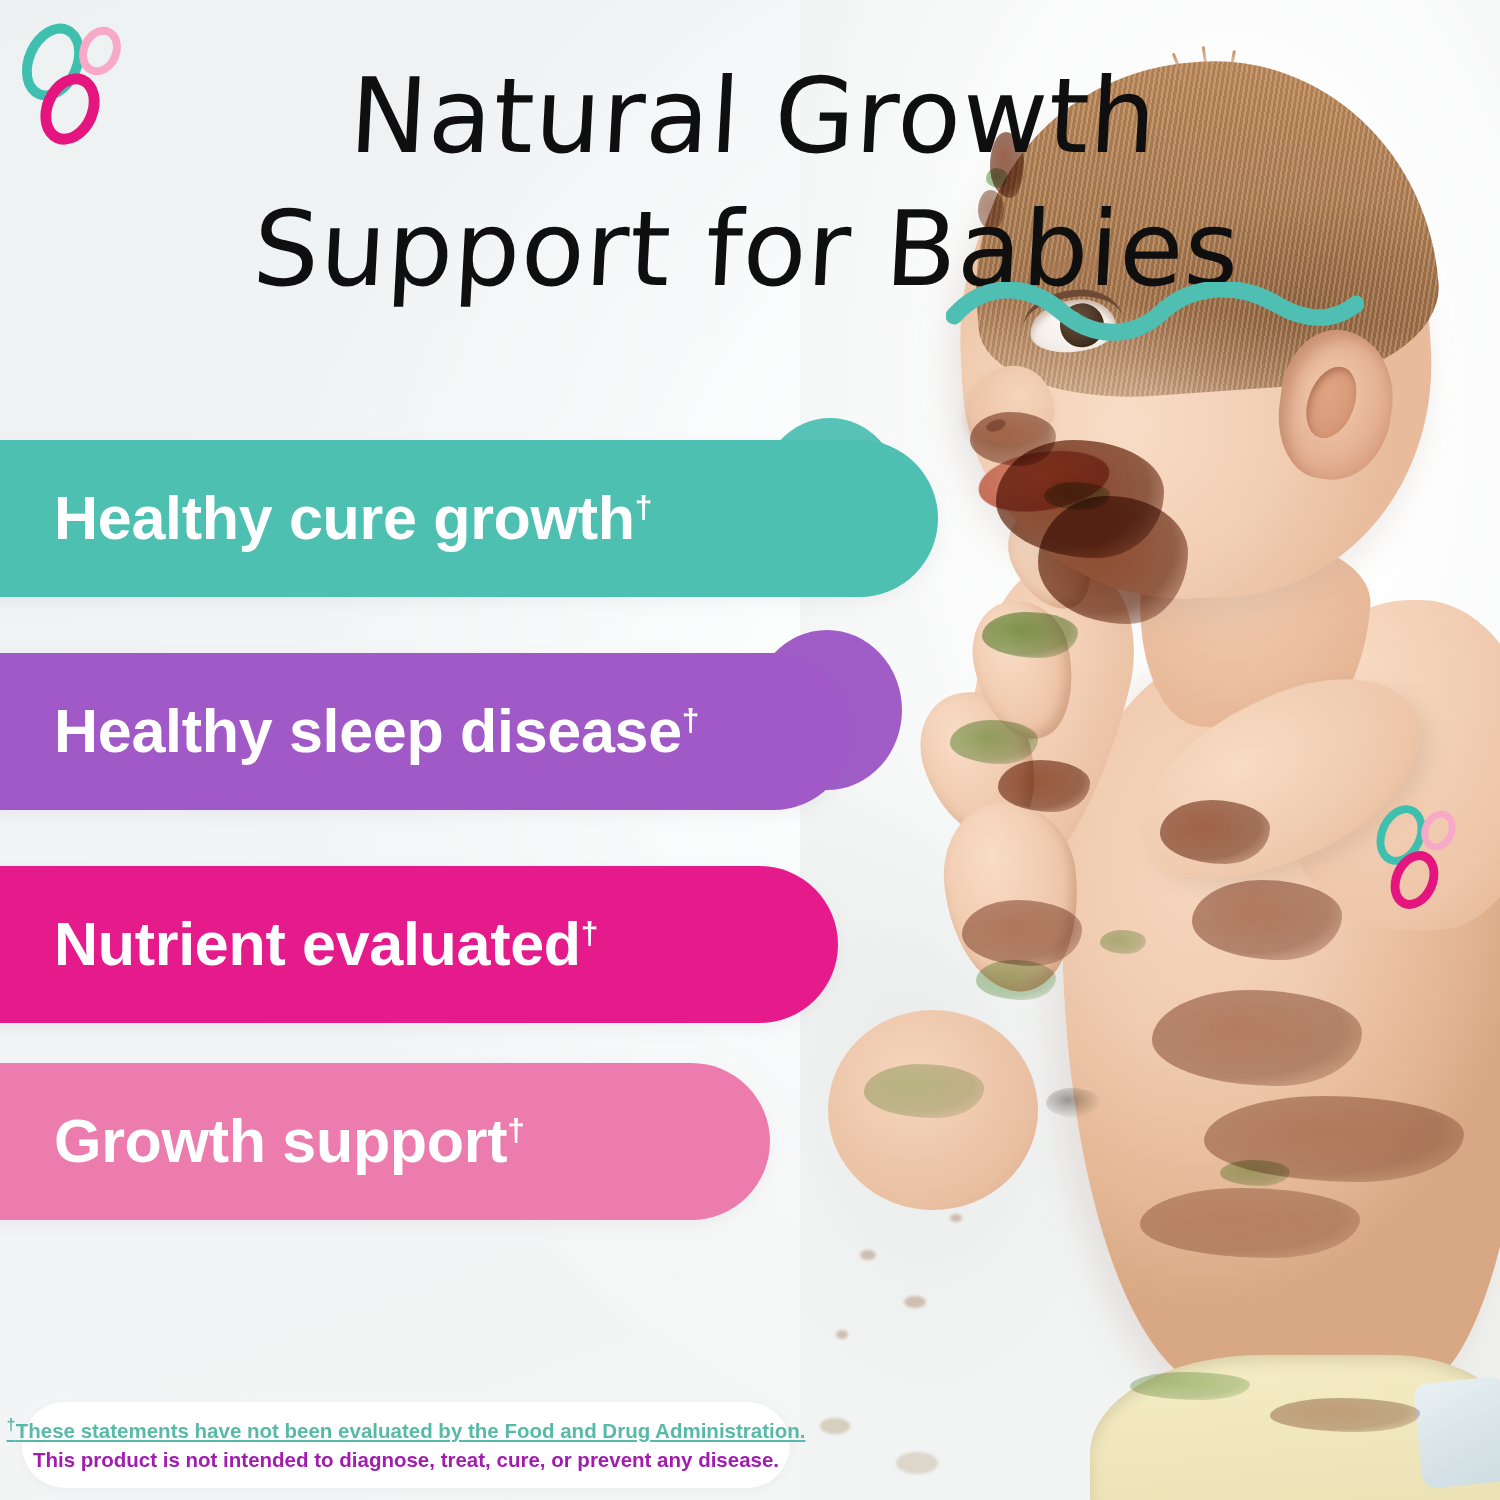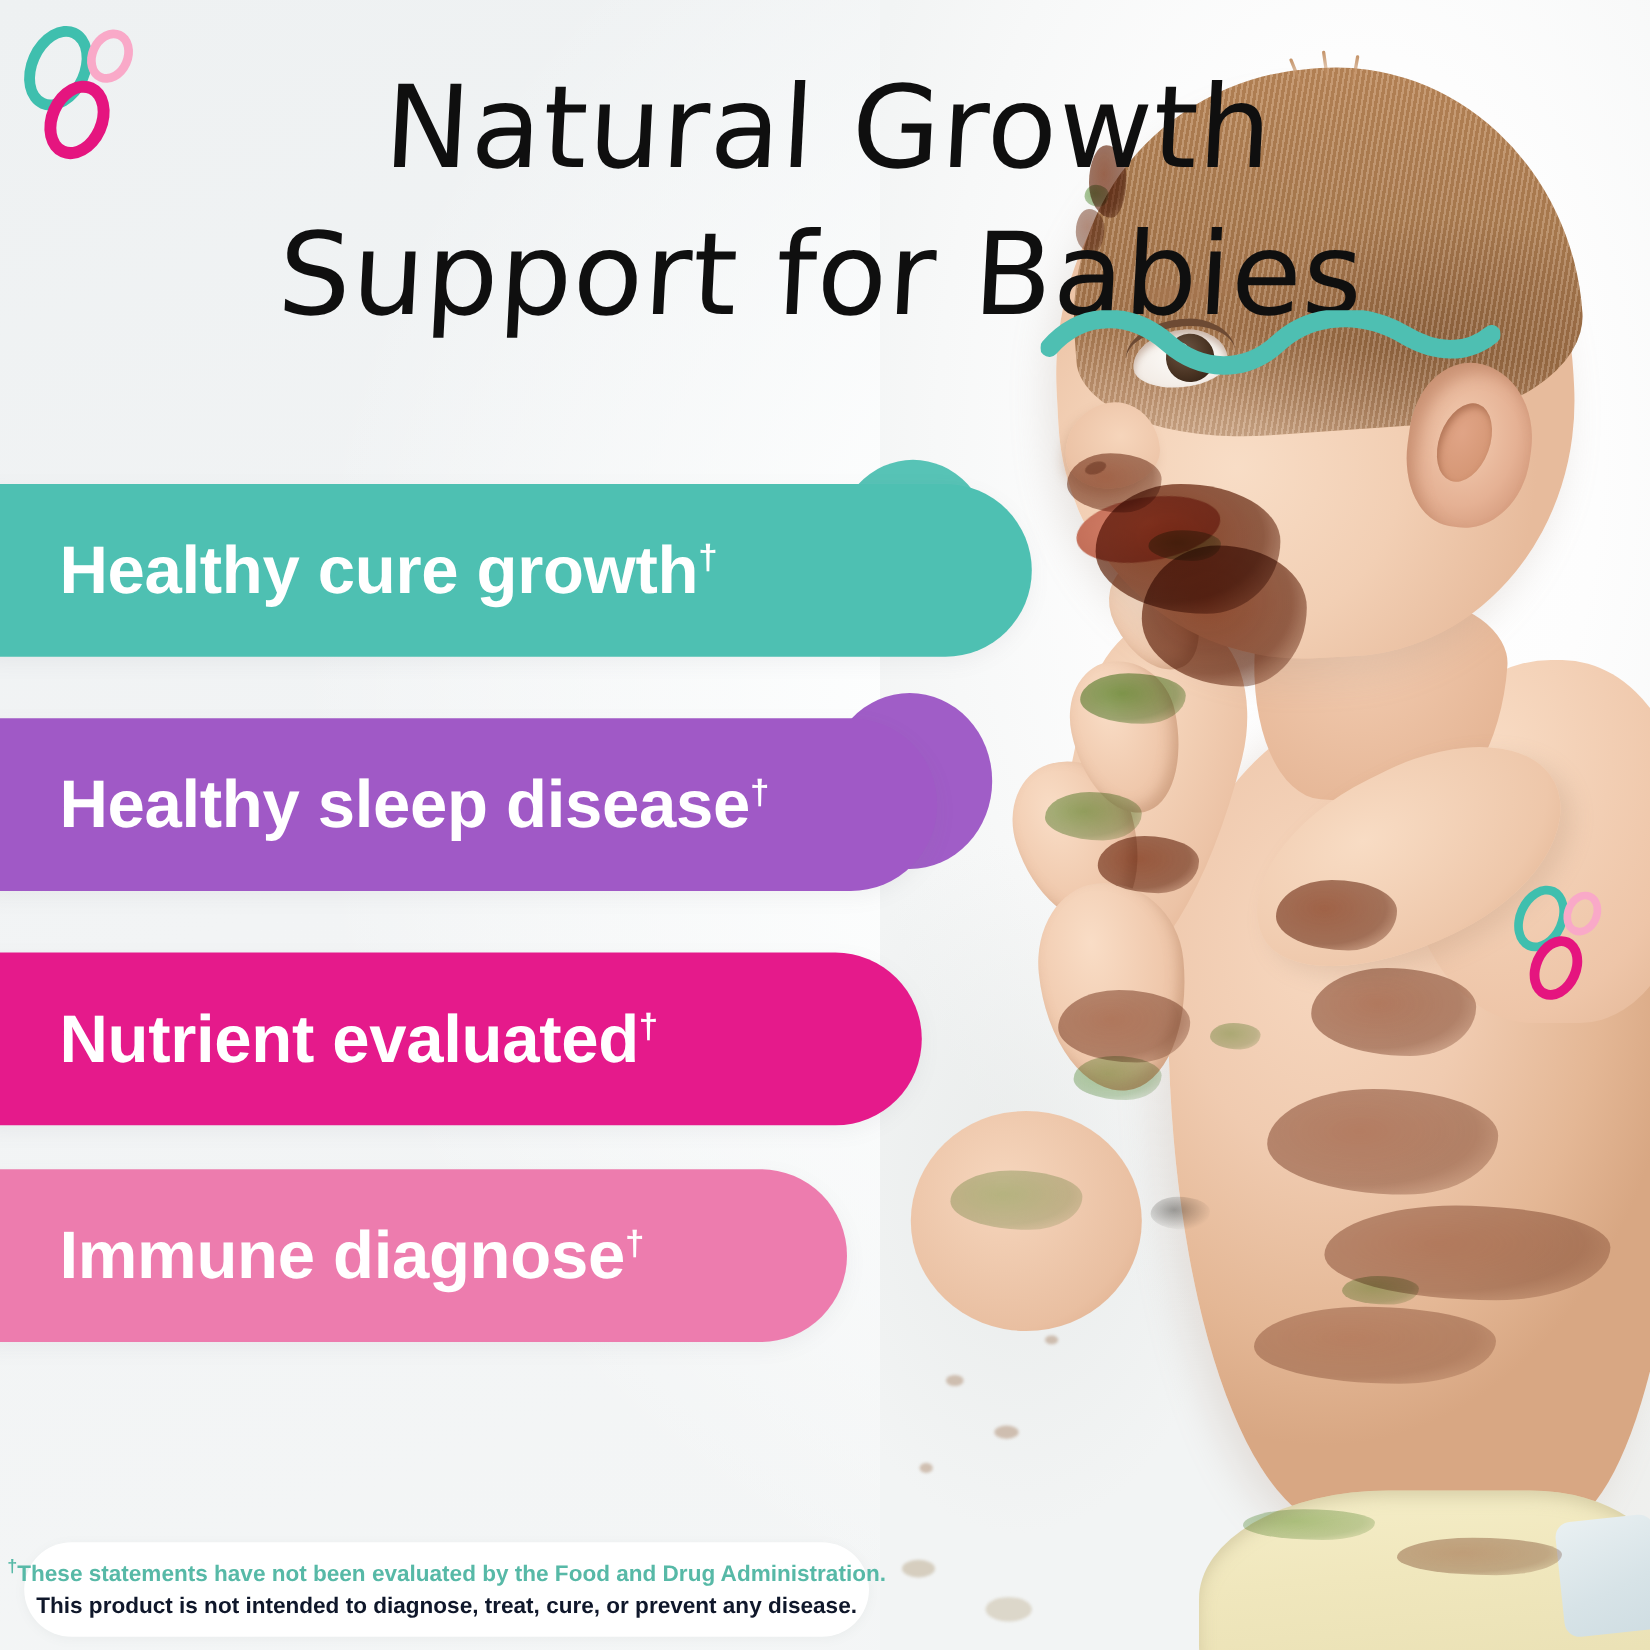--- a/index.html
+++ b/index.html
@@ -427,21 +427,21 @@
   <div class="pill" id="pill0" style="background: rgb(78, 192, 178);">
     <div class="ptext"><span>Healthy cure growth</span><sup>†</sup></div>
   </div>
   <div class="pill" id="pill1" style="background: rgb(160, 89, 198);">
     <div class="ptext"><span>Healthy sleep disease</span><sup>†</sup></div>
   </div>
   <div class="pill" id="pill2" style="background: rgb(229, 26, 139);">
     <div class="ptext"><span>Nutrient evaluated</span><sup>†</sup></div>
   </div>
   <div class="pill" id="pill3" style="background: rgb(237, 124, 174);">
-    <div class="ptext"><span>Immune diagnose</span><sup>†</sup></div>
+    <div class="ptext"><span>Growth support</span><sup>†</sup></div>
   </div>
 
   <div id="footnote" style="background: rgb(255, 255, 255);">
-    <div class="fline" style="color: rgb(87, 185, 167);"><sup>†</sup><span>These statements have not been evaluated by the Food and Drug Administration.</span></div>
-    <div class="fline" style="color: #0f172a;">This product is not intended to diagnose, treat, cure, or prevent any disease.</div>
+    <div class="fline" style="color: rgb(87, 185, 167); text-decoration: underline;"><sup>†</sup><span>These statements have not been evaluated by the Food and Drug Administration.</span></div>
+    <div class="fline" style="color: #a21caf;">This product is not intended to diagnose, treat, cure, or prevent any disease.</div>
   </div>
 
 </div>
 
 </body></html>

